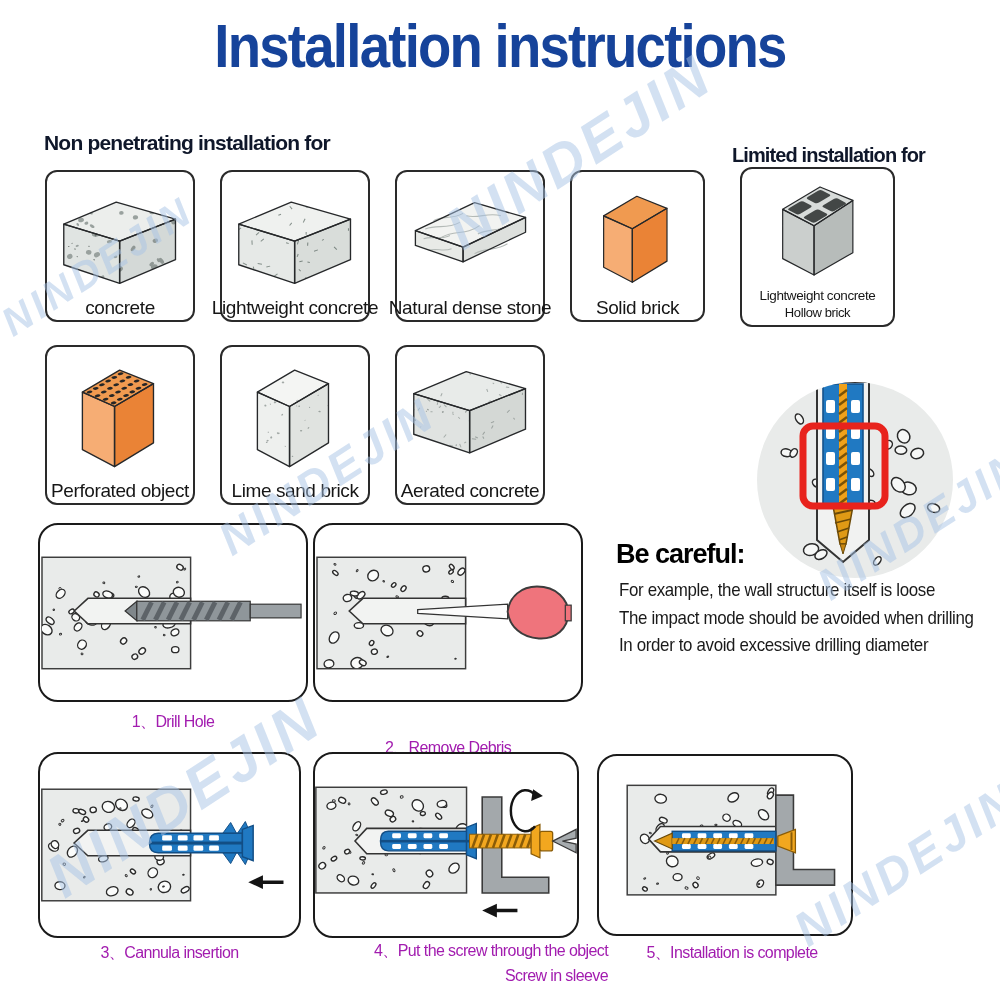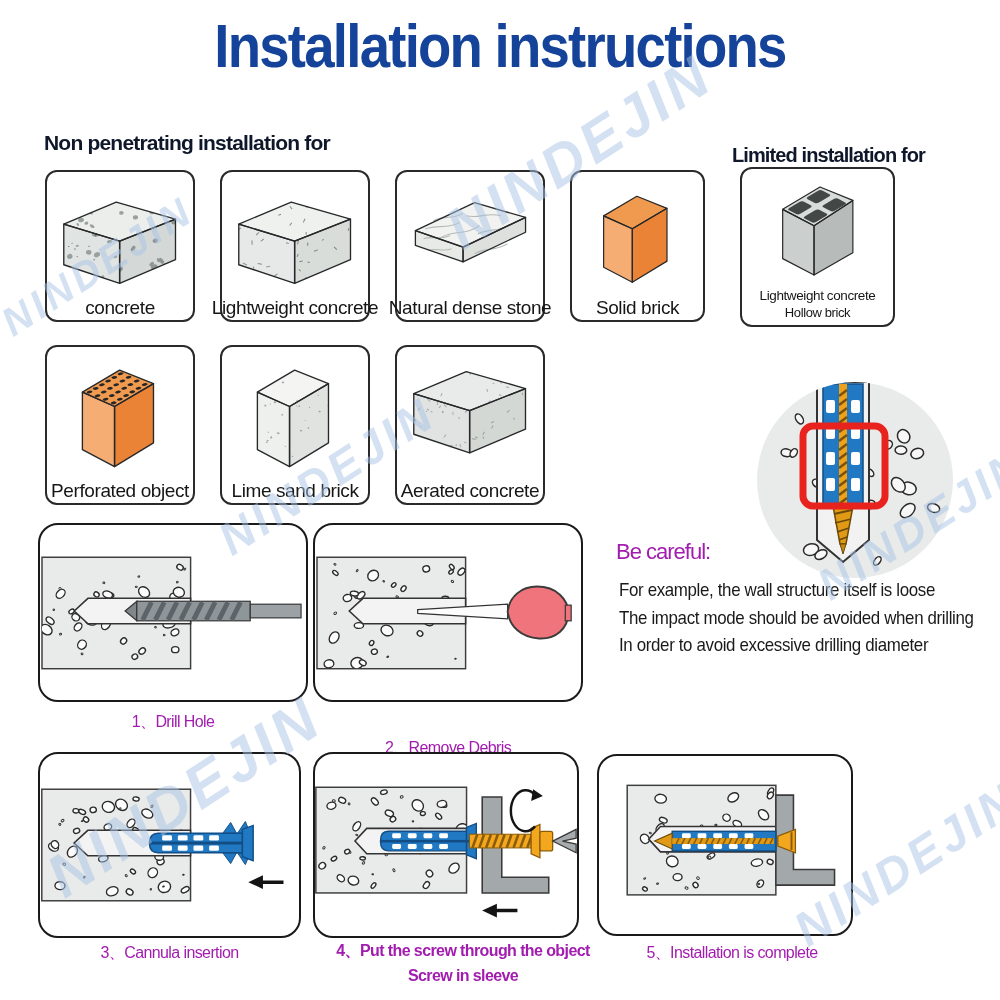--- a/index.html
+++ b/index.html
@@ -17,22 +17,22 @@
   .card-label{flex:0 0 auto;font-size:19px;font-weight:500;letter-spacing:-0.4px;
               text-align:center;line-height:17px;white-space:nowrap;color:#161616;}
   .stepbox{position:absolute;background:#fff;border:2.5px solid #1a1a1a;border-radius:20px;
            box-sizing:border-box;overflow:hidden;}
   .stepbox svg{width:100%;height:100%;display:block;}
   .step-label{position:absolute;font-size:16px;font-weight:500;letter-spacing:-0.6px;
               color:#a21caf;text-align:center;line-height:25px;}
   .circle-inset{position:absolute;left:757px;top:382px;width:196px;height:196px;
                 border-radius:50%;background:#e9ebea;overflow:hidden;}
   .circle-inset svg{width:100%;height:100%;display:block;}
-  .caution-h{position:absolute;left:616px;top:539px;font-size:22px;font-weight:400;
-             letter-spacing:-1px;color:#a21caf;}
+  .caution-h{position:absolute;left:616px;top:539px;font-size:27px;font-weight:700;
+             letter-spacing:-1px;color:#000000;}
   .caution-lines{position:absolute;left:619px;top:576px;width:420px;font-size:19px;
                  line-height:27.5px;letter-spacing:-0.4px;color:#1a1a1a;
                  transform:scaleX(0.89);transform-origin:left top;white-space:nowrap;}
   .wm{position:absolute;font-weight:800;font-style:italic;letter-spacing:4px;
       color:rgba(167,196,230,0.5);transform:rotate(-33deg);transform-origin:left bottom;
       pointer-events:none;z-index:6;white-space:nowrap;}
 </style>
 </head>
 <body>
 
@@ -850,21 +850,21 @@
       <g fill="none" stroke="#141414" stroke-width="2.5">
         <path d="M224,42 A15,21 0 1 0 224,74"></path>
         <polygon points="222,36 232,43 220,48" fill="#141414" stroke="none"></polygon>
       </g>
       <g>
         <line x1="206" y1="160" x2="182" y2="160" stroke="#141414" stroke-width="3.5"></line>
         <polygon points="170,160 185,153 185,167" fill="#141414"></polygon>
       </g>
     </svg>
   </div>
-  <div class="step-label" style="left:318px;top:938px;width:290px;text-align:center;font-weight:bold;">
+  <div class="step-label" style="left:318px;top:938px;width:290px;text-align:right;">
     <span>4、Put the screw through the object</span><br>
     <span>Screw in sleeve</span>
   </div>
 
   <div class="stepbox" style="left:597px;top:754px;width:256px;height:182px;">
     <svg viewBox="0 0 256 182">
       <defs>
           <clipPath id="cpW5">
             <rect x="28" y="30" width="152" height="112"></rect>
           </clipPath>

